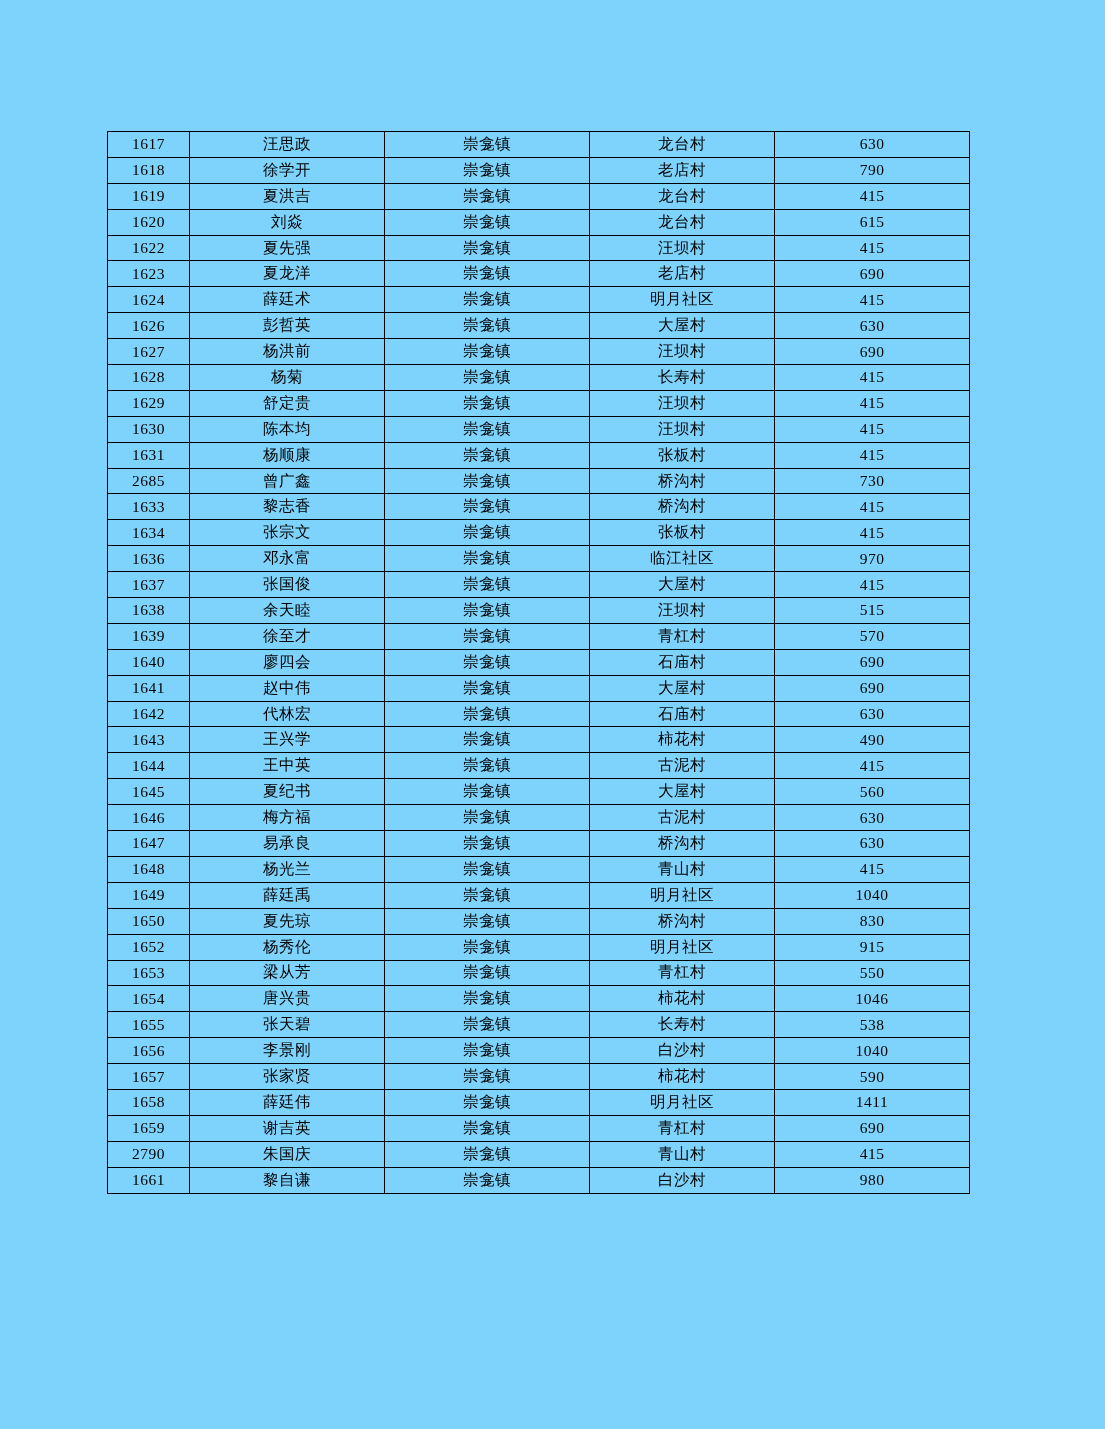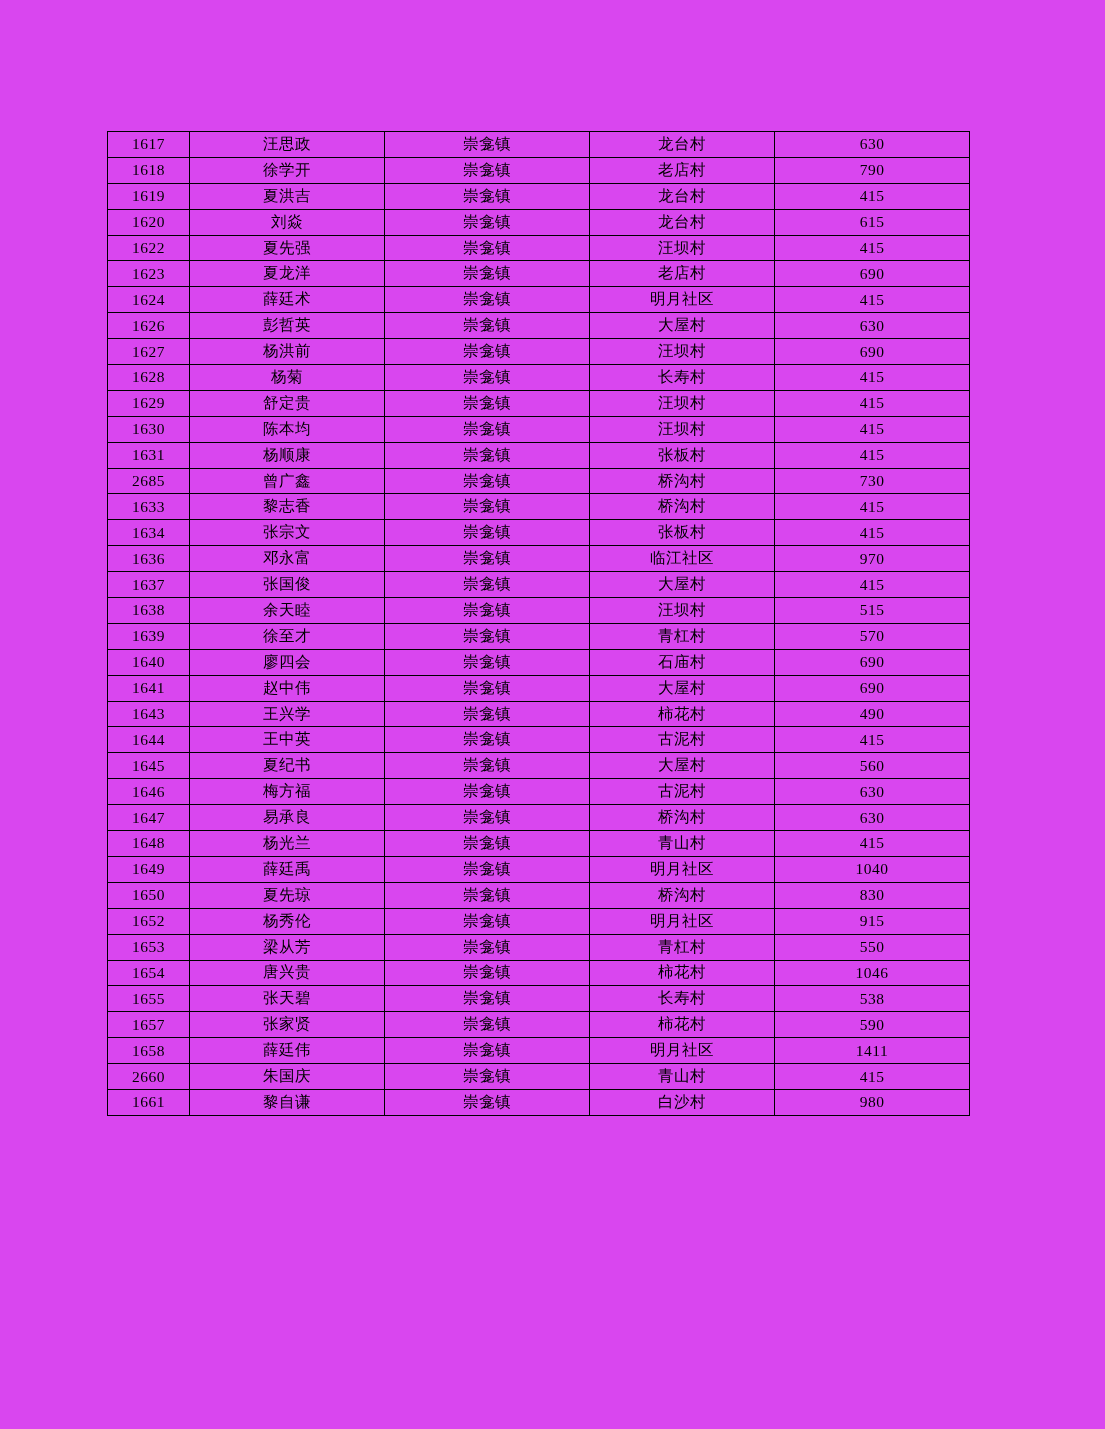--- a/index.html
+++ b/index.html
@@ -10,21 +10,21 @@
   body {
     width: 1105px;
     height: 1429px;
     position: relative;
     font-family: "Liberation Serif", "DejaVu Serif", serif;
     color: #000000;
   }
   .page {
     position: absolute;
     inset: 0;
-    background: #d946ef;
+    background: #7dd3fc;
   }
   table.roster {
     position: absolute;
     left: 107px;
     top: 131px;
     width: 862px;
     border-collapse: collapse;
     table-layout: fixed;
     font-size: 15.5px;
   }
@@ -205,20 +205,27 @@
           <td>690</td>
         </tr>
         <tr>
           <td>1641</td>
           <td>赵中伟</td>
           <td>崇龛镇</td>
           <td>大屋村</td>
           <td>690</td>
         </tr>
         <tr>
+          <td>1642</td>
+          <td>代林宏</td>
+          <td>崇龛镇</td>
+          <td>石庙村</td>
+          <td>630</td>
+        </tr>
+        <tr>
           <td>1643</td>
           <td>王兴学</td>
           <td>崇龛镇</td>
           <td>柿花村</td>
           <td>490</td>
         </tr>
         <tr>
           <td>1644</td>
           <td>王中英</td>
           <td>崇龛镇</td>
@@ -289,35 +296,49 @@
           <td>1046</td>
         </tr>
         <tr>
           <td>1655</td>
           <td>张天碧</td>
           <td>崇龛镇</td>
           <td>长寿村</td>
           <td>538</td>
         </tr>
         <tr>
+          <td>1656</td>
+          <td>李景刚</td>
+          <td>崇龛镇</td>
+          <td>白沙村</td>
+          <td>1040</td>
+        </tr>
+        <tr>
           <td>1657</td>
           <td>张家贤</td>
           <td>崇龛镇</td>
           <td>柿花村</td>
           <td>590</td>
         </tr>
         <tr>
           <td>1658</td>
           <td>薛廷伟</td>
           <td>崇龛镇</td>
           <td>明月社区</td>
           <td>1411</td>
         </tr>
         <tr>
-          <td>2660</td>
+          <td>1659</td>
+          <td>谢吉英</td>
+          <td>崇龛镇</td>
+          <td>青杠村</td>
+          <td>690</td>
+        </tr>
+        <tr>
+          <td>2790</td>
           <td>朱国庆</td>
           <td>崇龛镇</td>
           <td>青山村</td>
           <td>415</td>
         </tr>
         <tr>
           <td>1661</td>
           <td>黎自谦</td>
           <td>崇龛镇</td>
           <td>白沙村</td>

